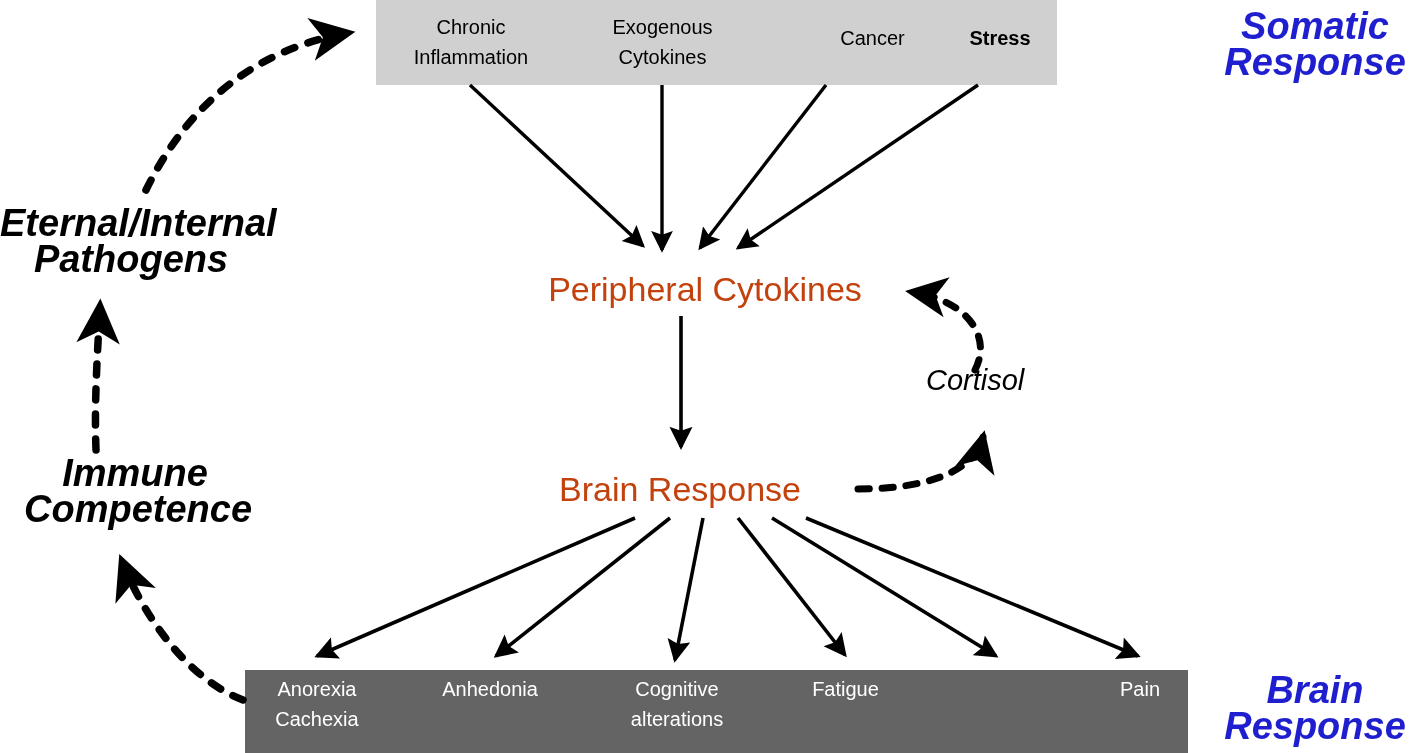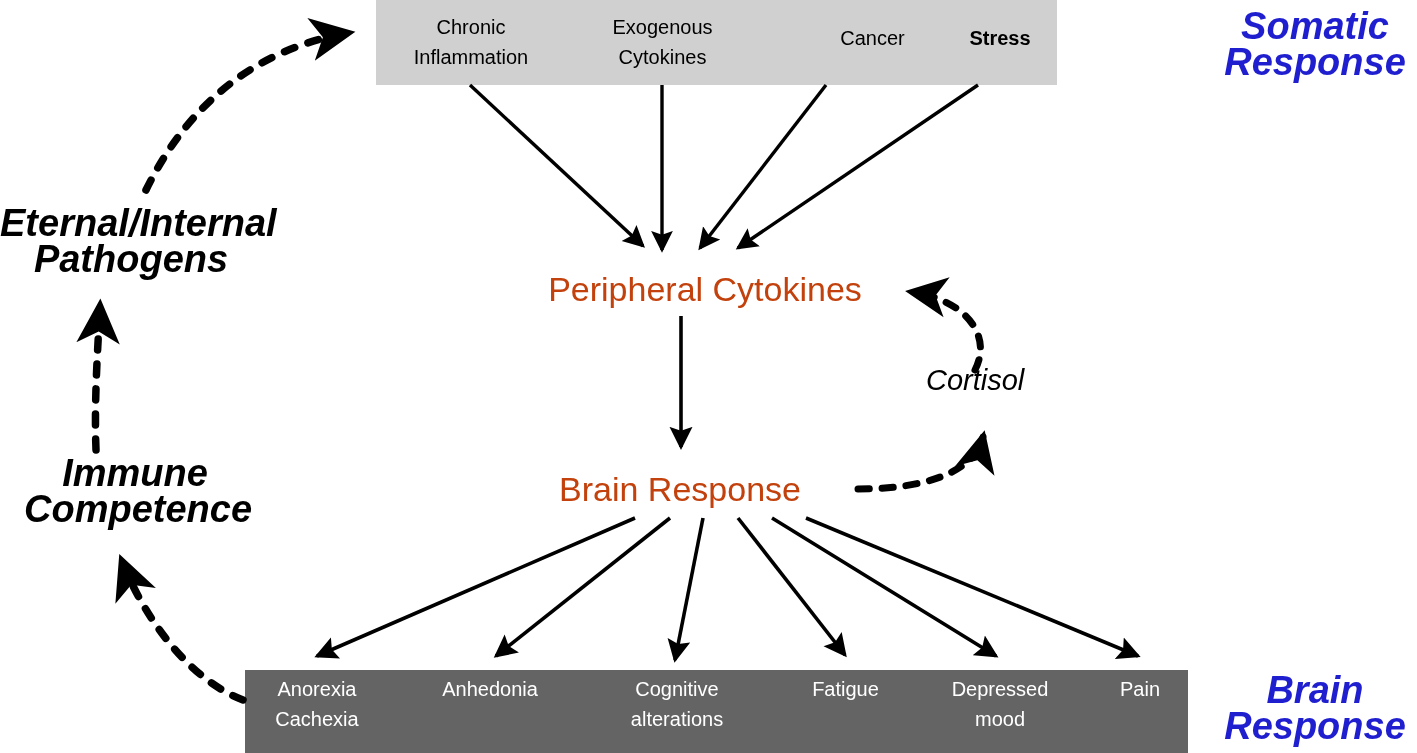--- a/index.html
+++ b/index.html
@@ -132,22 +132,20 @@
 Pathogens</div>
   <div class="side-label" style="left:24px; top:455px; width:222px;">Immune
 Competence</div>
 
   <div class="box-label dark" style="left:410px; top:674px; width:160px;">Anhedonia</div>
   <div class="box-label dark" style="left:252px; top:674px; width:130px;">Anorexia
 Cachexia</div>
   <div class="box-label dark" style="left:592px; top:674px; width:170px;">Cognitive
 alterations</div>
   <div class="box-label dark" style="left:778px; top:674px; width:135px;">Fatigue</div>
-  <div class="box-label dark" style="left:920px; top:674px; width:160px;">Depressed
-mood</div>
   <div class="box-label dark" style="left:1095px; top:674px; width:90px;">Pain</div>
 
   <div class="side-label blue-label" style="left:1220px; top:8px; width:190px;">Somatic
 Response</div>
   <div class="side-label blue-label" style="left:1220px; top:672px; width:190px;">Brain
 Response</div>
 
 </div>
 
 </body></html>

